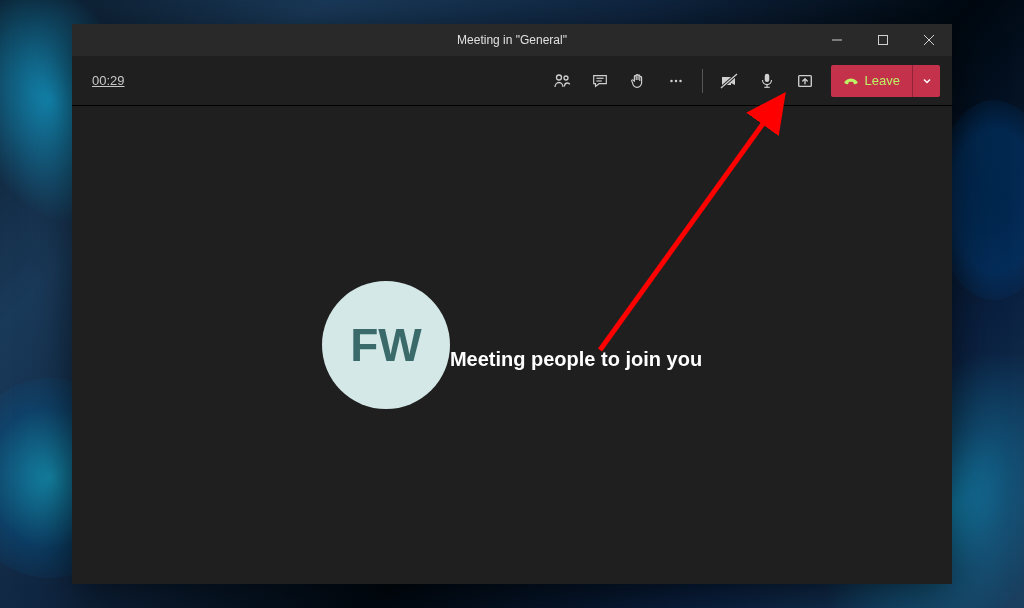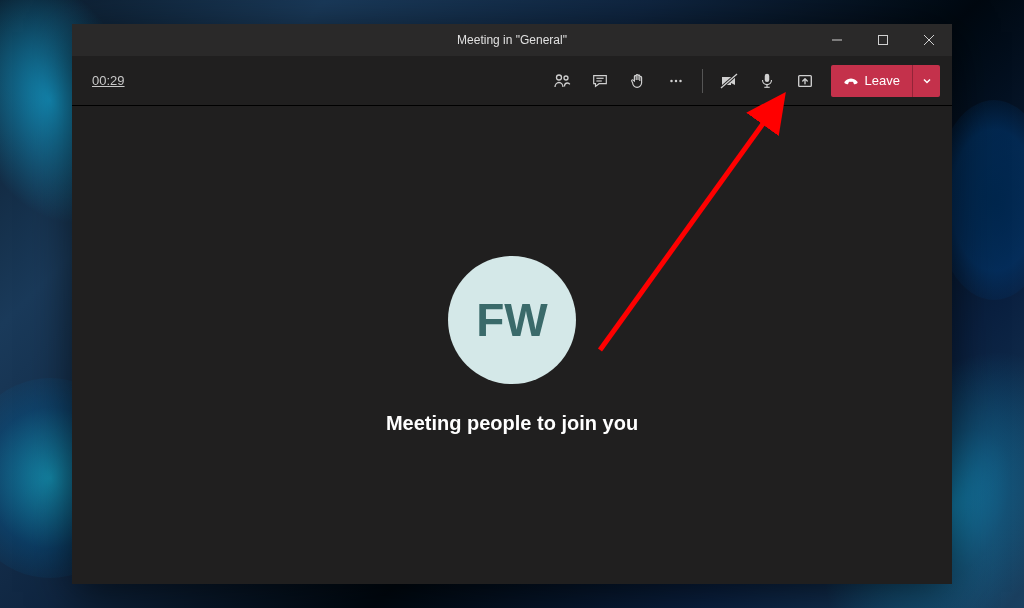--- a/index.html
+++ b/index.html
@@ -130,21 +130,21 @@
       height: 24px;
       background: #555;
       margin: 0 8px;
     }
     .leave-group {
       display: flex;
       margin-left: 8px;
     }
     .leave-btn {
       background: #c4314b;
-      color: #ffffff;
+      color: #bef264;
       height: 32px;
       display: flex;
       align-items: center;
       justify-content: center;
       font-size: 13px;
       padding: 0 12px;
       border-radius: 2px 0 0 2px;
       gap: 6px;
     }
     .leave-chevron {
@@ -153,21 +153,21 @@
       height: 32px;
       display: flex;
       align-items: center;
       justify-content: center;
       border-left: 1px solid rgba(0,0,0,0.25);
       border-radius: 0 2px 2px 0;
     }
     .main {
       flex: 1;
       display: flex;
-      flex-direction: column;
+      flex-direction: row;
       align-items: center;
       justify-content: center;
       background: #201f1f;
       position: relative;
     }
     .avatar {
       width: 128px;
       height: 128px;
       border-radius: 50%;
       background: #d4e8e8;

